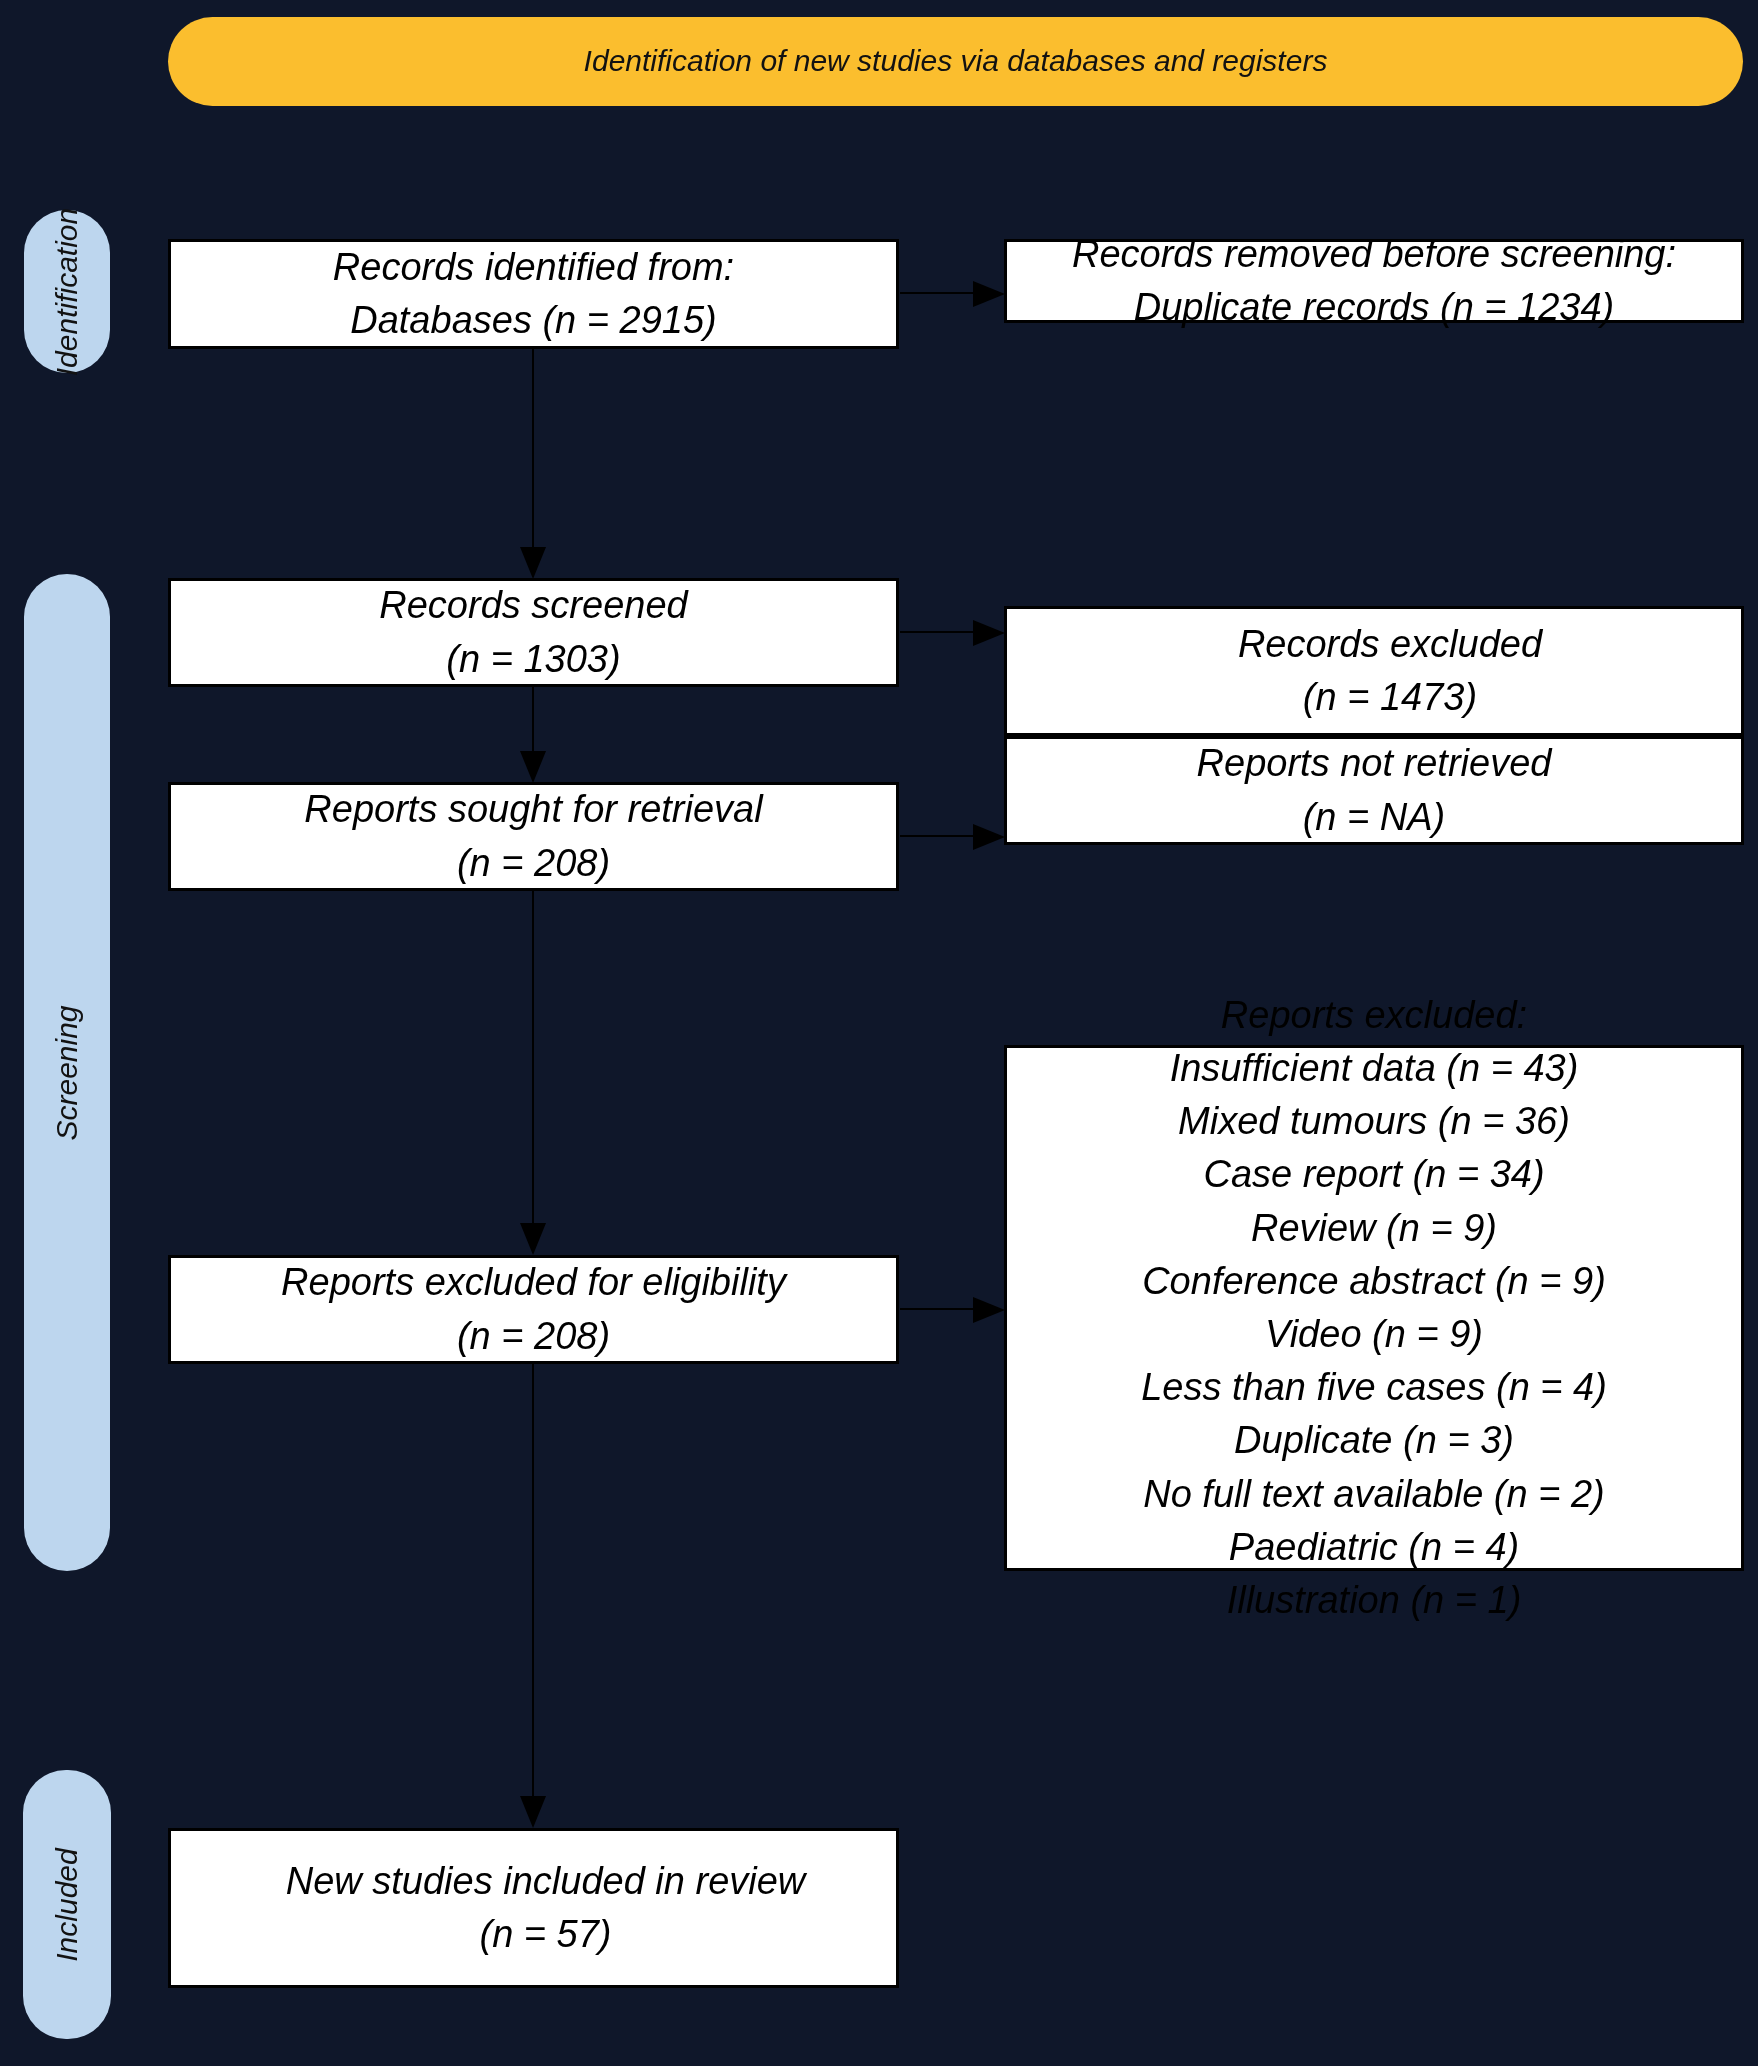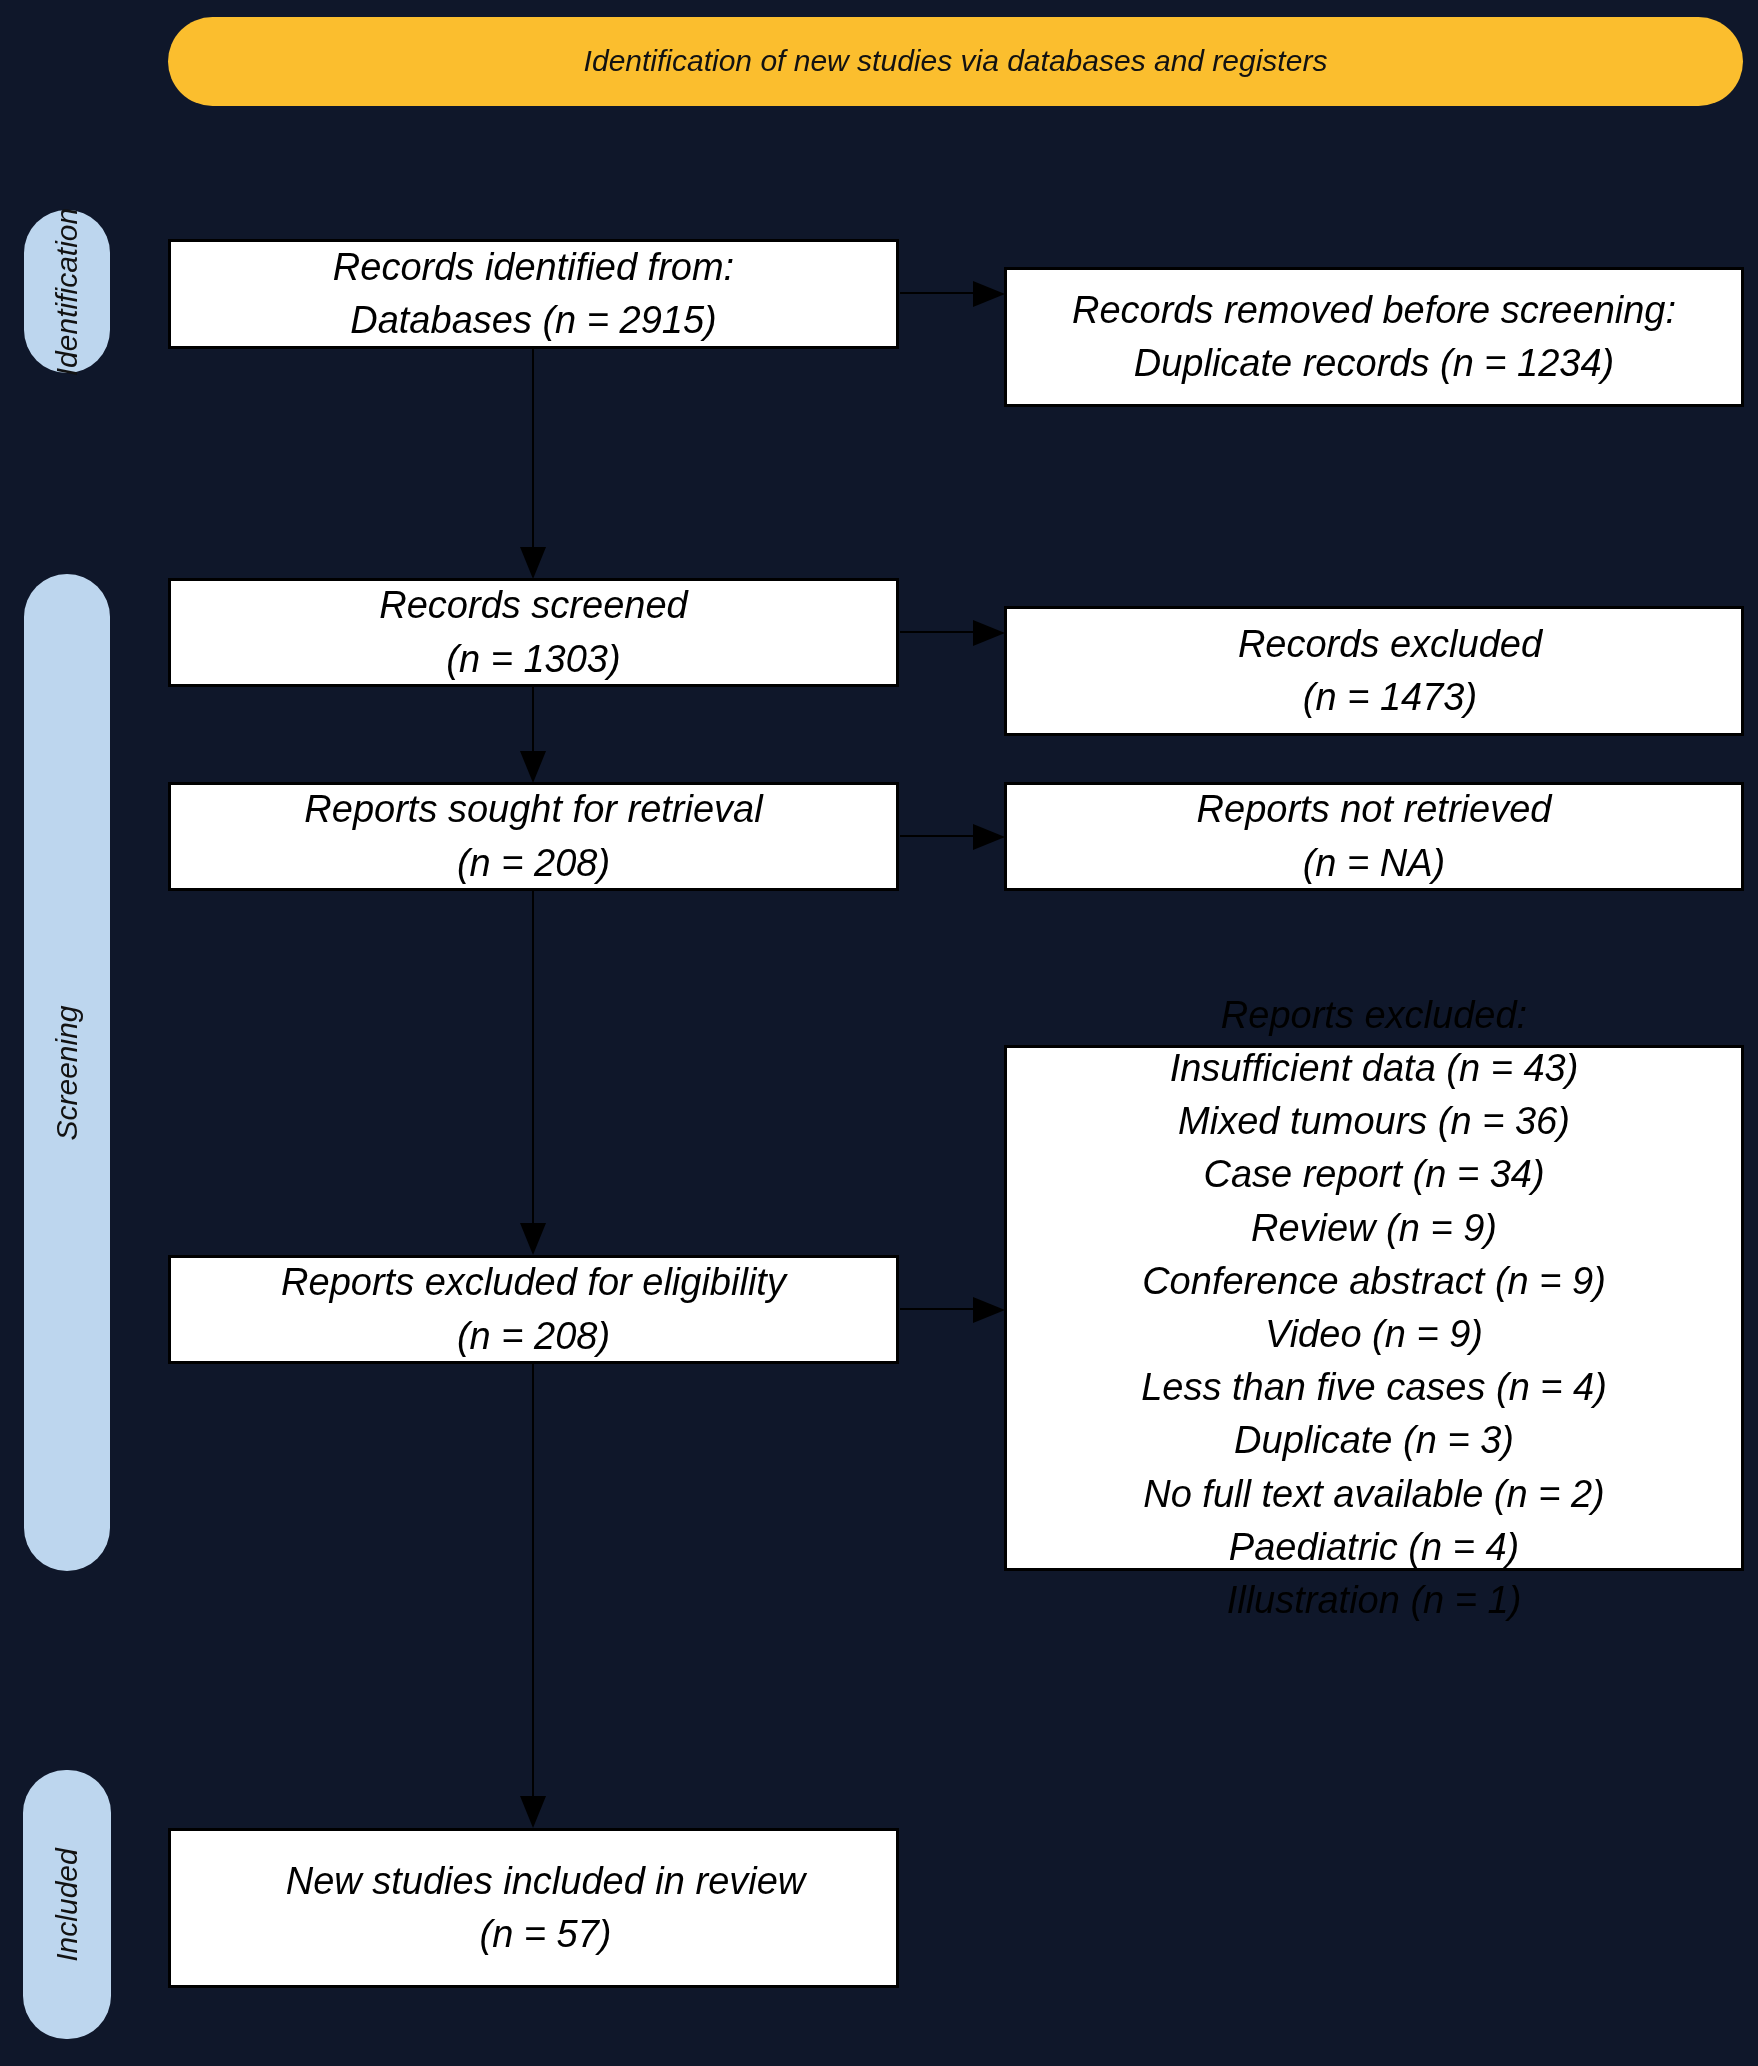--- a/index.html
+++ b/index.html
@@ -31,25 +31,25 @@
   .box {
     position:absolute; background:#ffffff; border:3px solid #000;
     box-sizing:border-box;
     display:flex; flex-direction:column; align-items:center; justify-content:center;
     text-align:center; font-size:38px; line-height:1.40;
   }
   .col-left  { left:168px;  width:731px; }
   .col-right { left:1004px; width:740px; }
 
   .box-records-identified    { top:239px;  height:110px; }
-  .box-records-removed       { top:239px;  height:140px;margin-top:28px; }
+  .box-records-removed       { top:239px;  height:84px; }
   .box-records-screened      { top:578px;  height:109px; }
   .box-records-excluded      { top:606px;  height:130px;padding-left:32px; }
   .box-reports-sought        { top:782px; height:109px; }
-  .box-reports-not-retrieved { top:782px; height:109px; }
+  .box-reports-not-retrieved { top:736px; height:109px; }
   .box-reports-assessed      { top:1255px; height:109px; }
   .box-reports-excluded      { top:1045px; height:526px; }
   .box-new-studies           { top:1828px; height:160px;padding-left:24px; }
 
   
   .vshaft { position:absolute; left:532px; width:2.3px; background:#000; }
   .vhead  {
     position:absolute; left:520px; width:0; height:0;
     border-left:13px solid transparent; border-right:13px solid transparent;
     border-top:32px solid #000;

